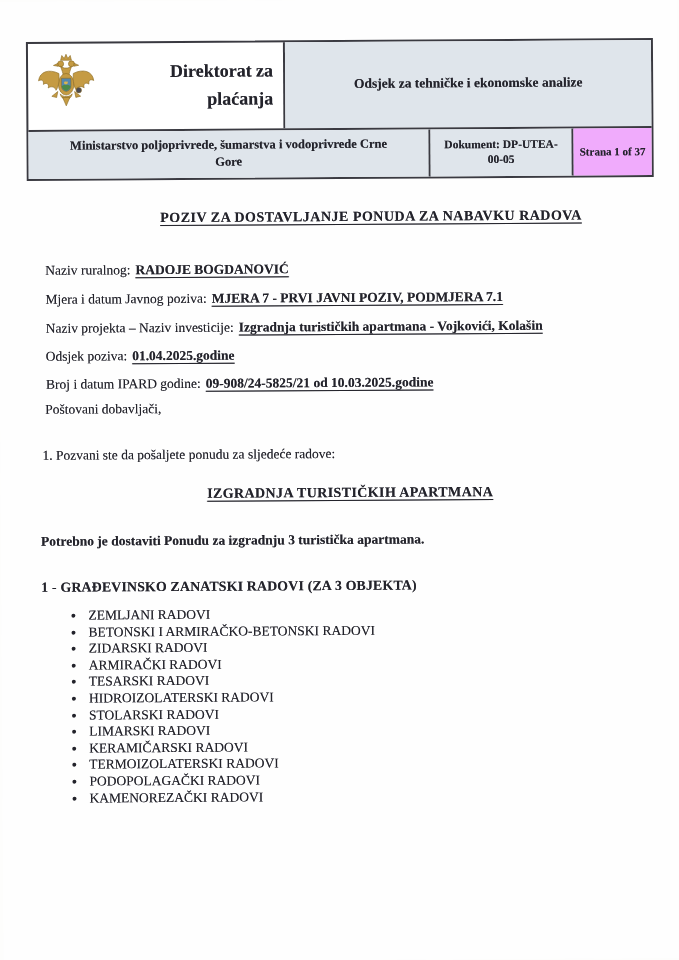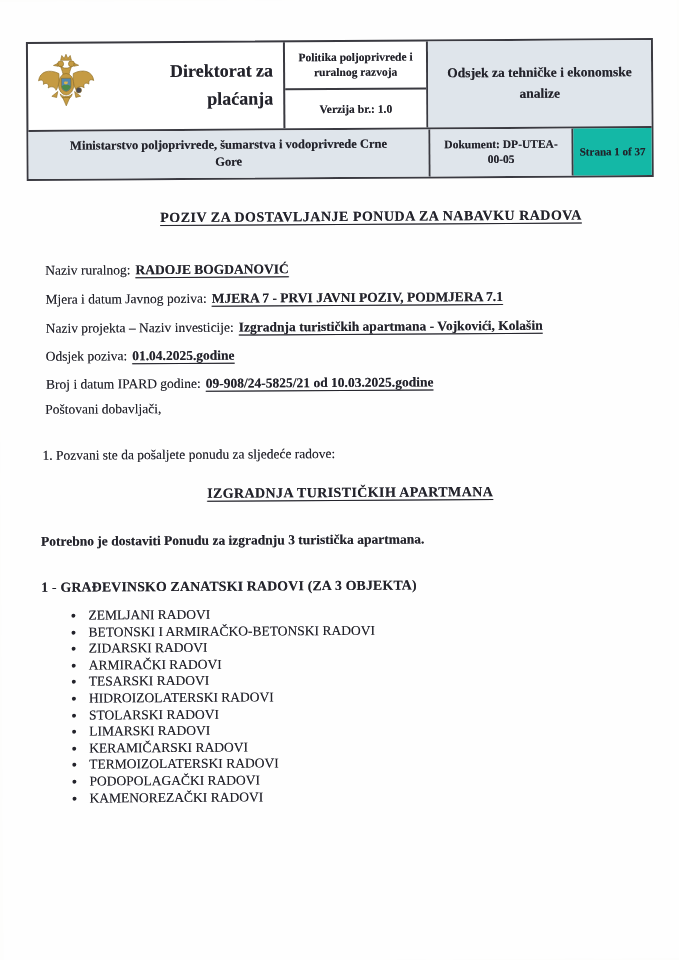--- a/index.html
+++ b/index.html
@@ -163,30 +163,26 @@
               <path d="M64 64 L74 72 L66 74 Z"></path>
             </g>
             <circle cx="71" cy="62" r="4.5" fill="#4a4a52" stroke="#8a6b25" stroke-width="1"></circle>
             <path d="M42 42 h16 v12 q0 8 -8 10 q-8 -2 -8 -10 Z" fill="#5588b0" stroke="#8a6b25" stroke-width="1"></path>
             <path d="M42.5 55 Q50 51 57.5 55 q-1 6 -7.5 8 q-6.5 -2 -7.5 -8 Z" fill="#4b8a4b"></path>
             <path d="M46 50 l2 -3 2 1 2 -1 1 3 -2 2 -3 0 Z" fill="#d9b54f"></path>
           </svg>
         </span>
         <span class="org-title">Direktorat za plaćanja</span>
       </div>
-      <div class="cell cell-mid">
-        <div class="mid-top">Politika poljoprivrede i ruralnog razvoja</div>
-        <div class="mid-bottom">Verzija br.: 1.0</div>
-      </div>
       <div class="cell cell-dept" style="background:#dfe5eb">Odsjek za tehničke i ekonomske analize</div>
     </div>
     <div class="hdr-row2">
       <div class="cell cell-ministry" style="background:#dfe5eb">Ministarstvo poljoprivrede, šumarstva i vodoprivrede Crne Gore</div>
       <div class="cell cell-doc" style="background:#dfe5eb">Dokument: DP-UTEA-00-05</div>
-      <div class="cell cell-page" style="background:#14b8a6">Strana 1 of 37</div>
+      <div class="cell cell-page" style="background:#f0abfc">Strana 1 of 37</div>
     </div>
   </div>
 
   <div class="doc-title">POZIV ZA DOSTAVLJANJE PONUDA ZA NABAVKU RADOVA</div>
 
   <p class="field" style="top:261px">
     <span>Naziv ruralnog:</span><span class="fvalue">RADOJE BOGDANOVIĆ</span>
   </p>
   <p class="field" style="top:290px">
     <span>Mjera i datum Javnog poziva:</span><span class="fvalue">MJERA 7 - PRVI JAVNI POZIV, PODMJERA 7.1</span>

